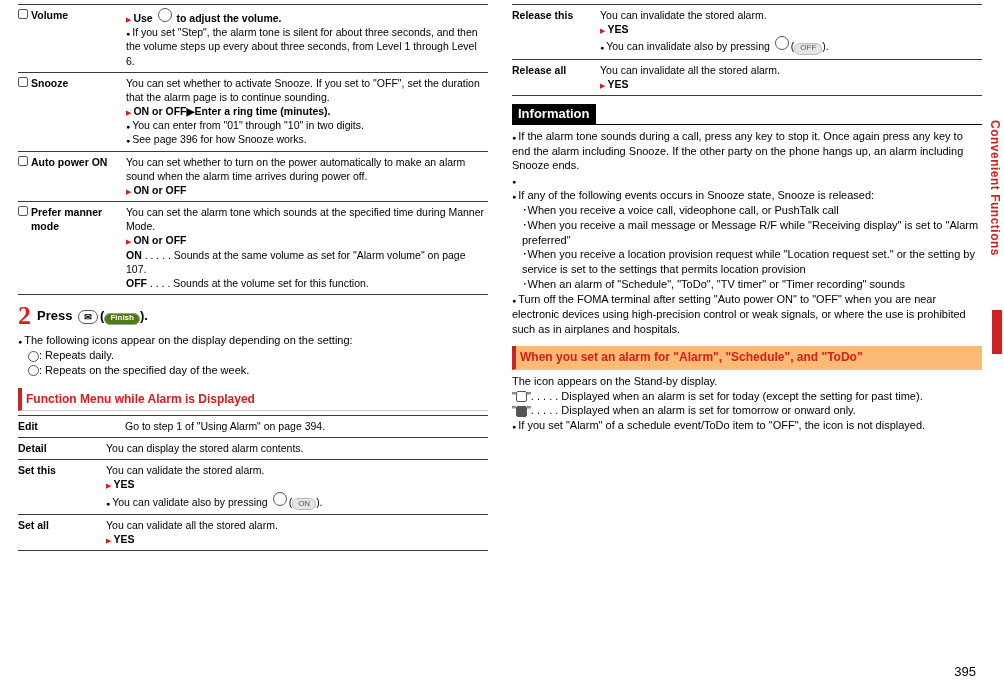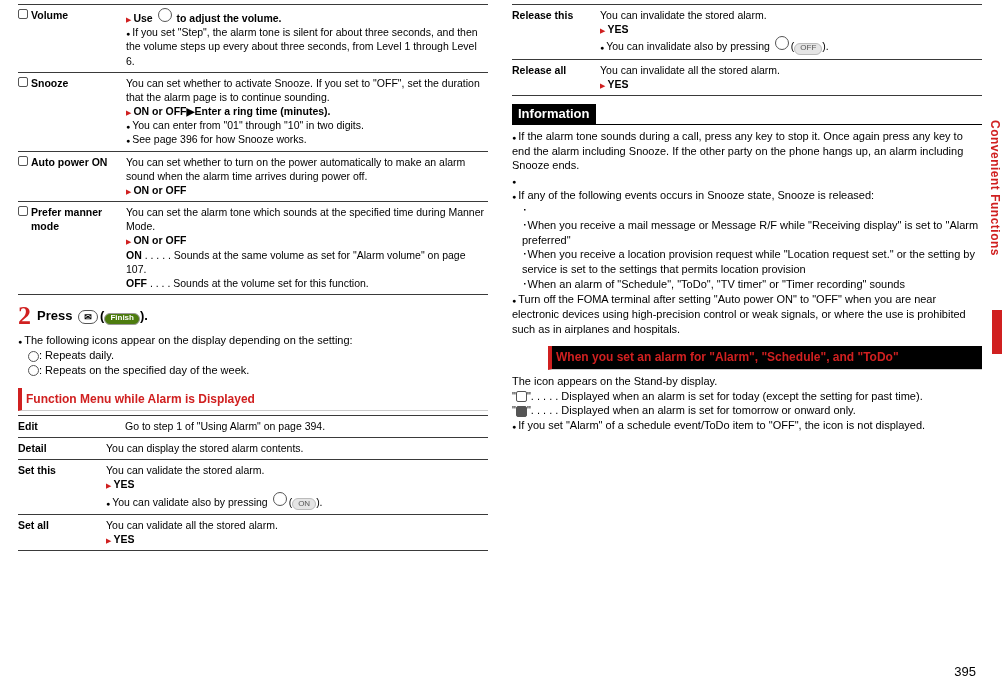--- a/index.html
+++ b/index.html
@@ -18,21 +18,21 @@
   .arrow::before { content:"▶"; color:var(--red); font-size:7px; line-height:1.6; margin-right:2px;}
   .bold { font-weight:bold; }
   .step { display:flex; align-items:center; gap:6px; margin:8px 0 4px; }
   .step-num { font-family:Georgia,'Times New Roman',serif; font-weight:bold; font-size:26px; color:var(--red); line-height:1; }
   .btn-oval { display:inline-flex; align-items:center; justify-content:center; border:1.5px solid #555; border-radius:10px; width:20px; height:14px; margin:0 2px; }
   .btn-round { display:inline-flex; align-items:center; justify-content:center; border:1.5px solid #555; border-radius:50%; width:14px; height:14px; margin:0 2px; }
   .chip { display:inline-flex; align-items:center; justify-content:center; height:12px; border-radius:6px; padding:0 5px; font-size:8px; background:#e5e5e5; color:#555; border:1px solid #bbb; }
   .chip.dk  { background:#4d7c0f; color:#fff; border-color:#999; }
   .inv-bar { background:#000; color:#fff; font-weight:bold; padding:1px 6px 2px; display:inline-block; font-size:13px; }
   .sec-head { color:var(--red); font-weight:bold; font-size:12px; border-left:4px solid var(--red); padding:3px 4px; margin:10px 0 4px; border-bottom:1px solid #ccc; }
-  .sec-head.wide { background:#000000;margin-left:36px; }
+  .sec-head.wide { background:#fdba74; }
   .mini-icon { display:inline-block; width:11px; height:11px; border:1px solid #555; border-radius:2px; vertical-align:middle; }
   .mini-icon.round { border-radius:50%; }
   .indent { padding-left:10px; }
   .side-tab { position:absolute; right:1px; top:120px; writing-mode:vertical-rl; text-orientation:mixed; font-weight:bold; color:var(--red); font-size:12px; letter-spacing:0.5px; }
   .side-mark { position:absolute; right:2px; top:310px; width:10px; height:44px; background:var(--red); }
   .pagenum { position:absolute; right:28px; bottom:16px; font-size:13px; }
   .tiny-dot::before { content:"･"; }
   .env-icon{ font-size:9px; }
   .flex-inline{display:inline-flex;align-items:flex-end;}
 </style>
@@ -155,21 +155,21 @@
             <div><span class="arrow"></span><span class="bold">YES</span></div>
           </div>
         </div>
       </div>
 
       <div style="margin-top:8px;"><span class="inv-bar">Information</span></div>
       <div style="border-top:1px solid #000; margin-top:-1px; padding-top:4px;">
         <div><span class="dot"></span><span>If the alarm tone sounds during a call, press any key to stop it. Once again press any key to end the alarm including Snooze. If the other party on the phone hangs up, an alarm including Snooze ends.</span></div>
         <div><span class="dot"></span></div>
         <div><span class="dot"></span><span>If any of the following events occurs in Snooze state, Snooze is released:</span></div>
-        <div class="indent"><span class="tiny-dot"></span></div>
+        <div class="indent"><span class="tiny-dot"></span><span>When you receive a voice call, videophone call, or PushTalk call</span></div>
         <div class="indent"><span class="tiny-dot"></span><span>When you receive a mail message or Message R/F while "Receiving display" is set to "Alarm preferred"</span></div>
         <div class="indent"><span class="tiny-dot"></span><span>When you receive a location provision request while "Location request set." or the setting by service is set to the settings that permits location provision</span></div>
         <div class="indent"><span class="tiny-dot"></span><span>When an alarm of "Schedule", "ToDo", "TV timer" or "Timer recording" sounds</span></div>
         <div><span class="dot"></span><span>Turn off the FOMA terminal after setting "Auto power ON" to "OFF" when you are near electronic devices using high-precision control or weak signals, or where the use is prohibited such as in airplanes and hospitals.</span></div>
       </div>
 
       <div class="sec-head wide">When you set an alarm for "Alarm", "Schedule", and "ToDo"</div>
       <div>The icon appears on the Stand-by display.</div>
       <div>"<span class="mini-icon"></span>". . . . . Displayed when an alarm is set for today (except the setting for past time).</div>
       <div>"<span class="mini-icon" style="background:#555"></span>". . . . . Displayed when an alarm is set for tomorrow or onward only.</div>

